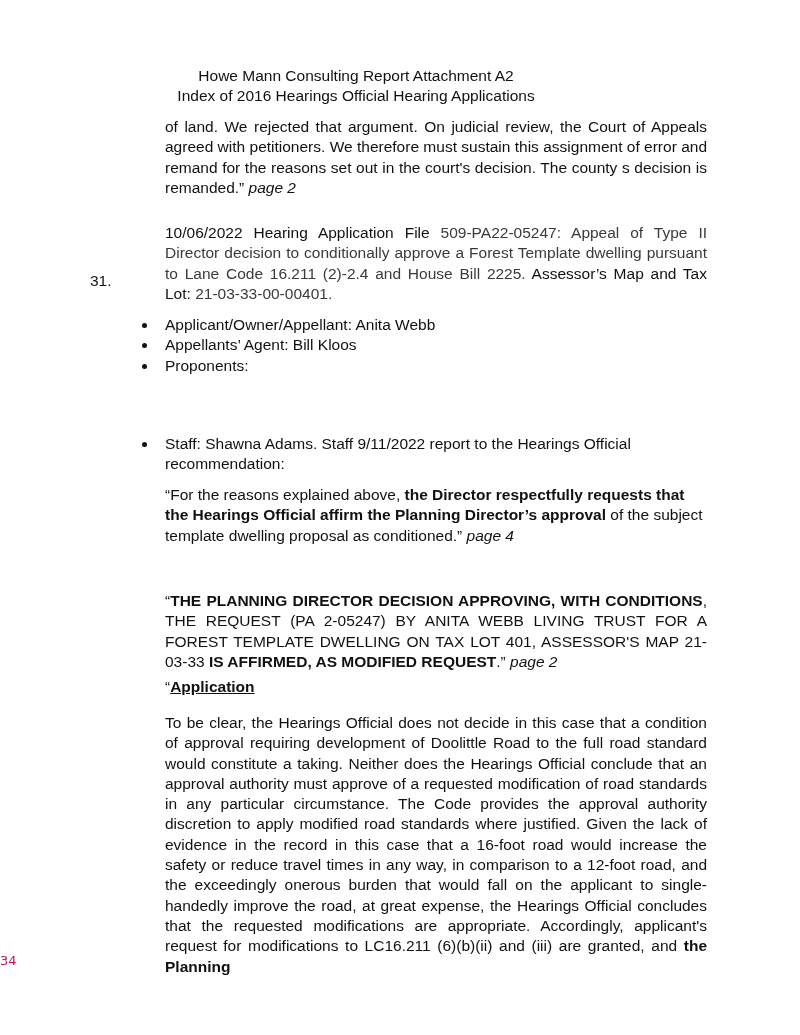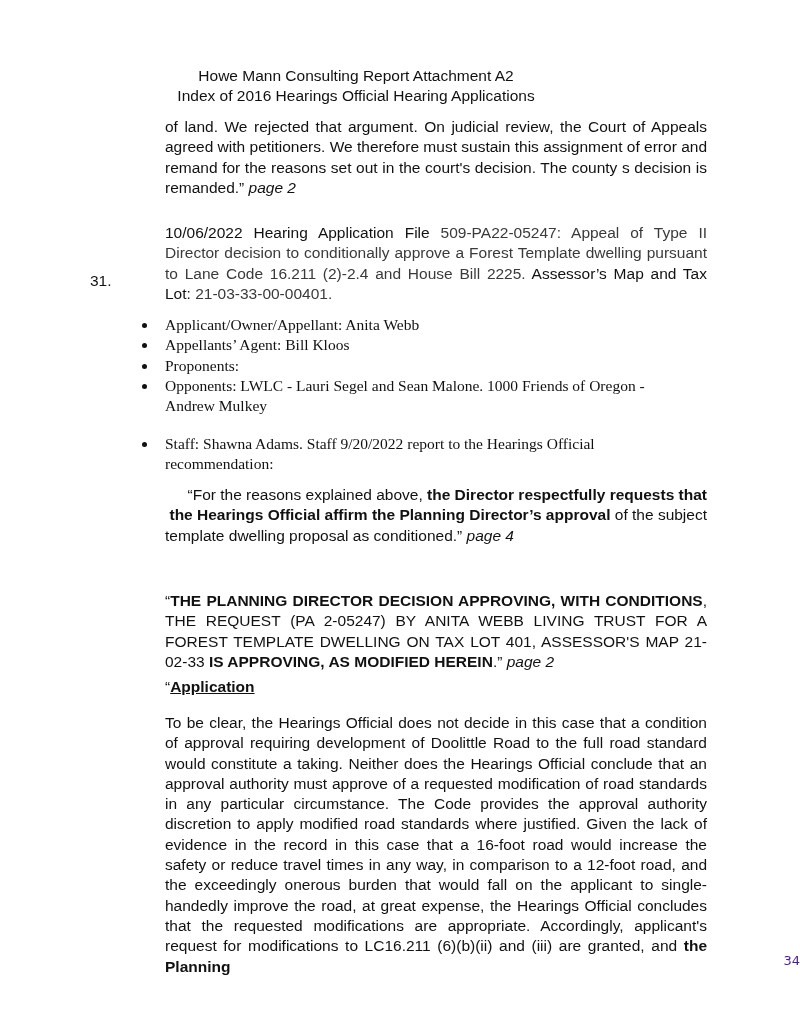--- a/index.html
+++ b/index.html
@@ -6,57 +6,56 @@
   body { width: 800px; height: 1035px; position: relative; overflow: hidden;
          font-family: "Liberation Sans", sans-serif; color: #111111; }
   .page { position: absolute; left: 0; top: 0; width: 800px; height: 1035px; background: #fff; }
   .header { position: absolute; left: 0; top: 66px; width: 688px; text-align: center;
             font-size: 15.5px; line-height: 20px; color: #111; margin-left: 12px; }
   .para { position: absolute; left: 165px; width: 542px; font-size: 15.5px; line-height: 20.3px;
           text-align: justify; text-align-last: left; }
   .numlabel { position: absolute; left: 90px; font-size: 15.5px; line-height: 20.3px; }
   .grey { color: #3a3a3a; }
   .bullet-list { position: absolute; left: 140px; width: 570px; font-size: 15.5px; line-height: 20.3px; margin: 0; padding: 0; list-style: none; }
-  .bullet-list li { position: relative; padding-left: 25px; font-family: Liberation Serif, serif; }
+  .bullet-list li { position: relative; padding-left: 25px; }
   .bullet-list li .dot { position: absolute; left: 2px; top: 8px; width: 5px; height: 5px; border-radius: 50%; background: #111; }
   b { font-weight: bold; }
   i { }
   u { text-decoration: underline; }
-  .pagenum { position: absolute; left: 0; width: 800px; top: 953px; text-align: right;
-             font-family: "DejaVu Sans", sans-serif; font-size: 13px; color: #4c1d95; }
+  .pagenum { position: absolute; left: 0; width: 800px; top: 953px; text-align: left;
+             font-family: "DejaVu Sans", sans-serif; font-size: 13px; color: #be185d; }
 </style>
 </head>
 <body>
 
 <div class="page">
 
   <div class="header">
     <div>Howe Mann Consulting Report Attachment A2</div>
     <div>Index of 2016 Hearings Official Hearing Applications</div>
   </div>
 
   <div class="para" style="top:117px;"><span>of land. We rejected that argument. On judicial review, the Court of Appeals agreed with petitioners. We therefore must sustain this assignment of error and remand for the reasons set out in the court's decision. The county s decision is remanded.” </span><i>page 2</i></div>
 
   <div class="numlabel" style="top:223px;margin-top:48px;">31.</div>
   <div class="para" style="top:223px;"><span>10/06/2022 Hearing Application File </span><span class="grey">509-PA22-05247: Appeal of Type II Director decision to conditionally approve a Forest Template dwelling pursuant to Lane Code 16.211 (2)-2.4 and House Bill 2225. </span><span>Assessor’s Map and Tax Lot: </span><span class="grey">21-03-33-00-00401.</span></div>
 
   <ul class="bullet-list" style="top:315px; width:570px;">
     <li><span class="dot"></span><span>Applicant/Owner/Appellant: Anita Webb</span></li>
     <li><span class="dot"></span><span>Appellants’ Agent: Bill Kloos</span></li>
     <li><span class="dot"></span><span>Proponents:</span></li>
-    <li style="padding-right:20px;"><span class="dot"></span><span>Opponents: LWLC - Lauri Segel and Sean Malone. 1000 Friends of Oregon - Andrew Mulkey</span></li>
   </ul>
 
   <ul class="bullet-list" style="top:434px; width:510px;">
-    <li><span class="dot"></span><span>Staff: Shawna Adams. Staff 9/20/2022 report to the Hearings Official recommendation:</span></li>
+    <li><span class="dot"></span><span>Staff: Shawna Adams. Staff 9/11/2022 report to the Hearings Official recommendation:</span></li>
   </ul>
 
-  <div class="para" style="top:485px; text-align:right;"><span>“For the reasons explained above, </span><b>the Director respectfully requests that the Hearings Official affirm the Planning Director’s approval</b><span> of the subject template dwelling proposal as conditioned.” </span><i>page 4</i></div>
+  <div class="para" style="top:485px; text-align:left;"><span>“For the reasons explained above, </span><b>the Director respectfully requests that the Hearings Official affirm the Planning Director’s approval</b><span> of the subject template dwelling proposal as conditioned.” </span><i>page 4</i></div>
 
 
-  <div class="para" style="top:591px;"><span>“</span><b>THE PLANNING DIRECTOR DECISION APPROVING, WITH CONDITIONS</b><span>, THE REQUEST (PA 2-05247) BY ANITA WEBB LIVING TRUST FOR A FOREST TEMPLATE DWELLING ON TAX LOT 401, ASSESSOR'S MAP 21-02-33 </span><b>IS APPROVING, AS MODIFIED HEREIN</b><span>.” </span><i>page 2</i></div>
+  <div class="para" style="top:591px;"><span>“</span><b>THE PLANNING DIRECTOR DECISION APPROVING, WITH CONDITIONS</b><span>, THE REQUEST (PA 2-05247) BY ANITA WEBB LIVING TRUST FOR A FOREST TEMPLATE DWELLING ON TAX LOT 401, ASSESSOR'S MAP 21-03-33 </span><b>IS AFFIRMED, AS MODIFIED REQUEST</b><span>.” </span><i>page 2</i></div>
 
   <div class="para" style="top:677px;"><span>“</span><b><u>Application</u></b></div>
 
   <div class="para" style="top:713px;"><span>To be clear, the Hearings Official does not decide in this case that a condition of approval requiring development of Doolittle Road to the full road standard would constitute a taking. Neither does the Hearings Official conclude that an approval authority must approve of a requested modification of road standards in any particular circumstance. The Code provides the approval authority discretion to apply modified road standards where justified. Given the lack of evidence in the record in this case that a 16-foot road would increase the safety or reduce travel times in any way, in comparison to a 12-foot road, and the exceedingly onerous burden that would fall on the applicant to single-handedly improve the road, at great expense, the Hearings Official concludes that the requested modifications are appropriate. Accordingly, applicant's request for modifications to LC16.211 (6)(b)(ii) and (iii) are granted, and </span><b>the Planning</b></div>
 
   <div class="pagenum">34</div>
 </div>
 
 </body></html>

